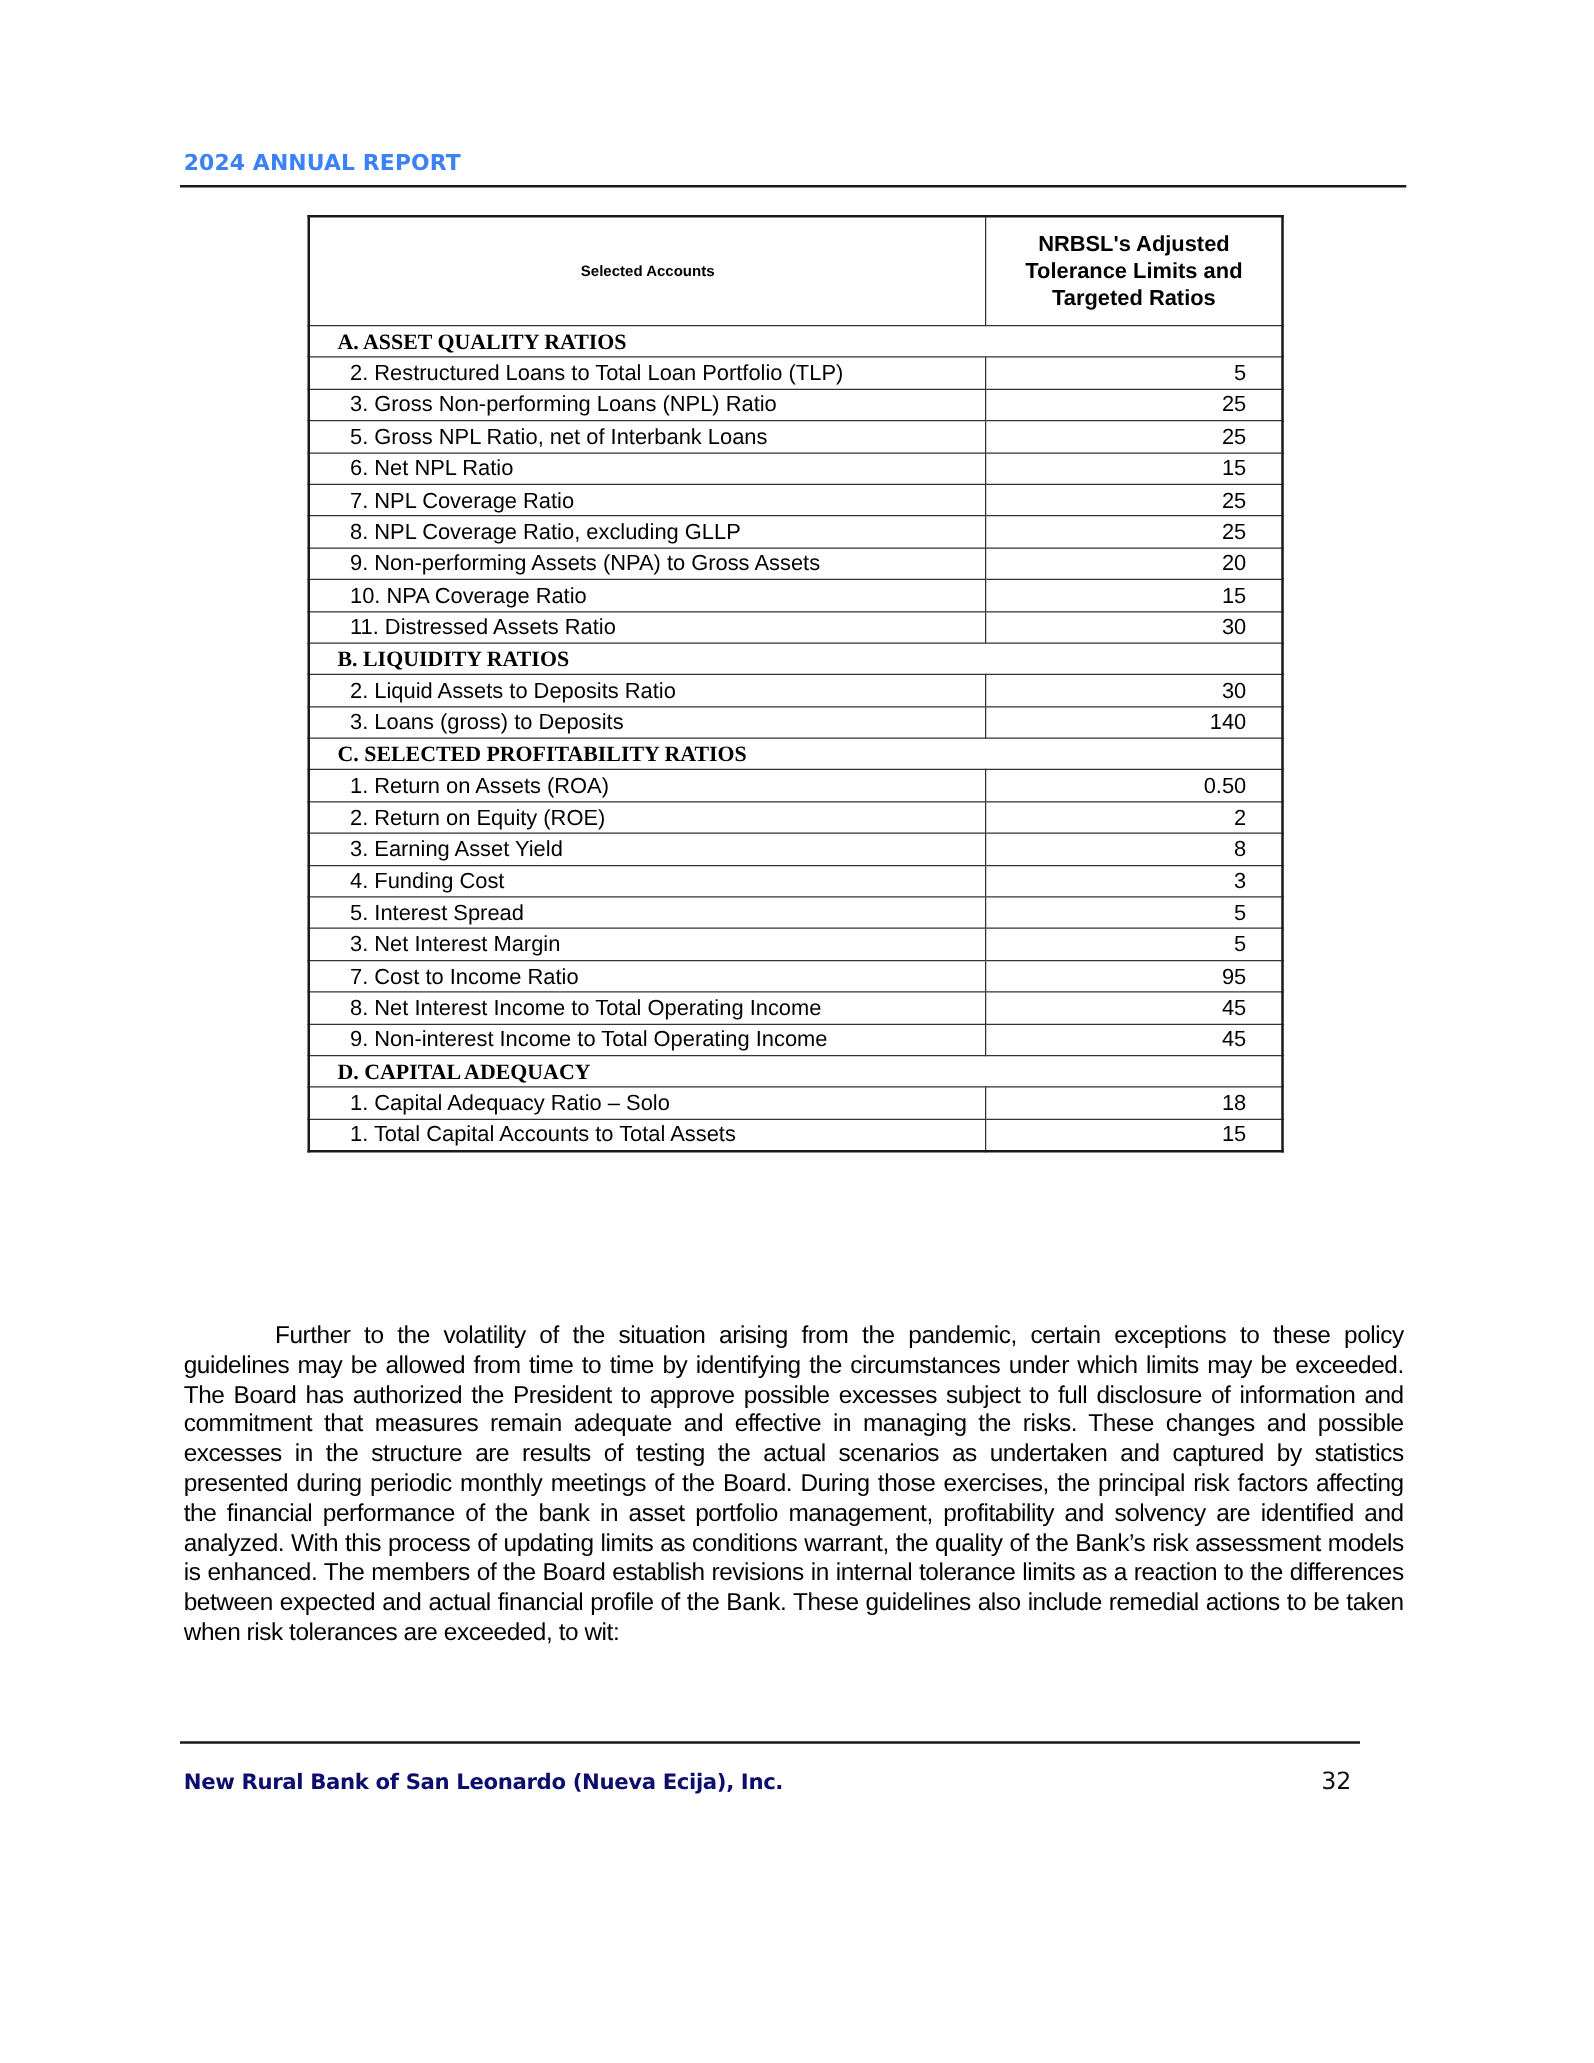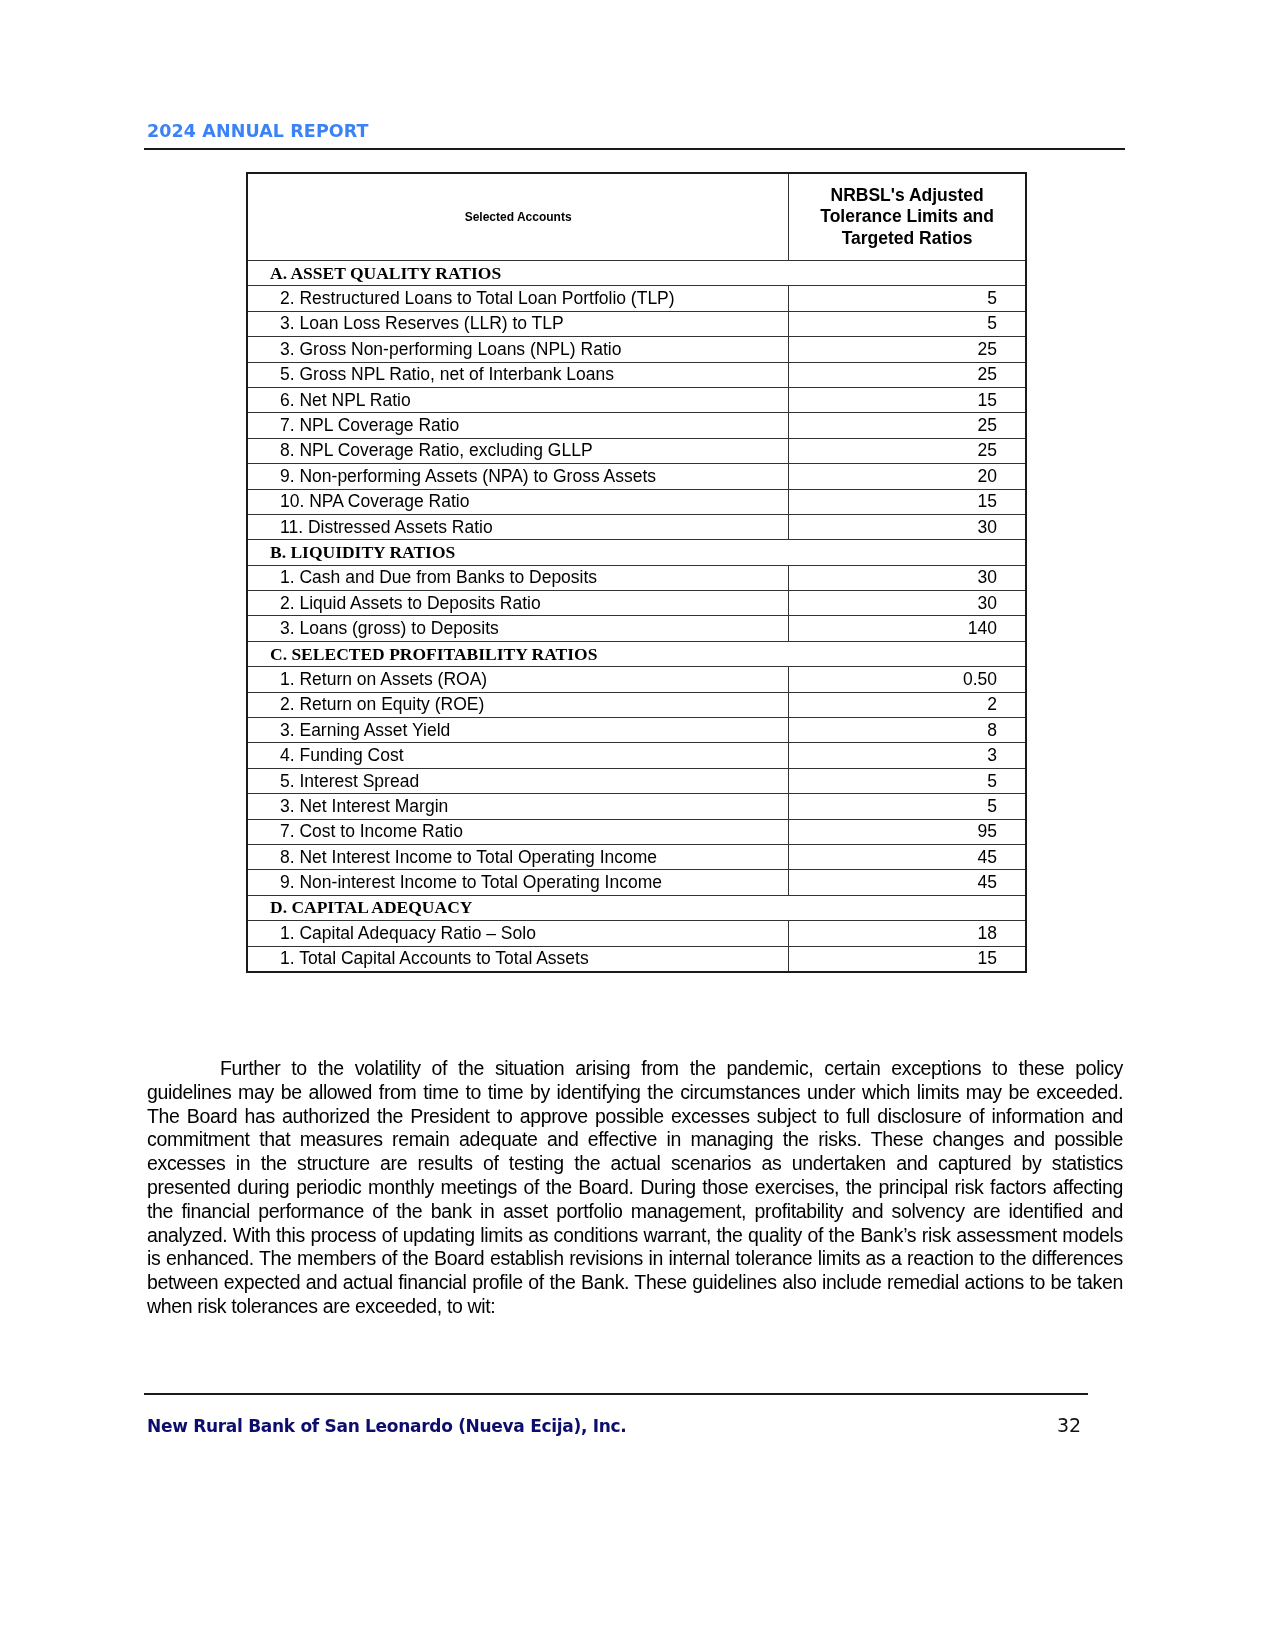--- a/index.html
+++ b/index.html
@@ -47,24 +47,20 @@
   <tbody>
 
     <tr class="sec">
         <td colspan="2">A. ASSET QUALITY RATIOS</td>
       </tr>
     <tr class="item">
         <td class="acc">2.  Restructured Loans to Total Loan Portfolio (TLP)</td>
         <td class="val">5</td>
       </tr>
     <tr class="item">
-        <td class="acc">3.  Loan Loss Reserves (LLR) to TLP</td>
-        <td class="val">5</td>
-      </tr>
-    <tr class="item">
         <td class="acc">3.  Gross Non-performing Loans (NPL) Ratio</td>
         <td class="val">25</td>
       </tr>
     <tr class="item">
         <td class="acc">5.  Gross NPL Ratio, net of Interbank Loans</td>
         <td class="val">25</td>
       </tr>
     <tr class="item">
         <td class="acc">6.  Net NPL Ratio</td>
         <td class="val">15</td>
@@ -85,24 +81,20 @@
         <td class="acc">10.  NPA Coverage Ratio</td>
         <td class="val">15</td>
       </tr>
     <tr class="item">
         <td class="acc">11. Distressed Assets Ratio</td>
         <td class="val">30</td>
       </tr>
 
     <tr class="sec">
         <td colspan="2">B. LIQUIDITY RATIOS</td>
-      </tr>
-    <tr class="item">
-        <td class="acc">1.  Cash and Due from Banks to Deposits</td>
-        <td class="val">30</td>
       </tr>
     <tr class="item">
         <td class="acc">2.  Liquid Assets to Deposits Ratio</td>
         <td class="val">30</td>
       </tr>
     <tr class="item">
         <td class="acc">3.  Loans (gross) to Deposits</td>
         <td class="val">140</td>
       </tr>
 

